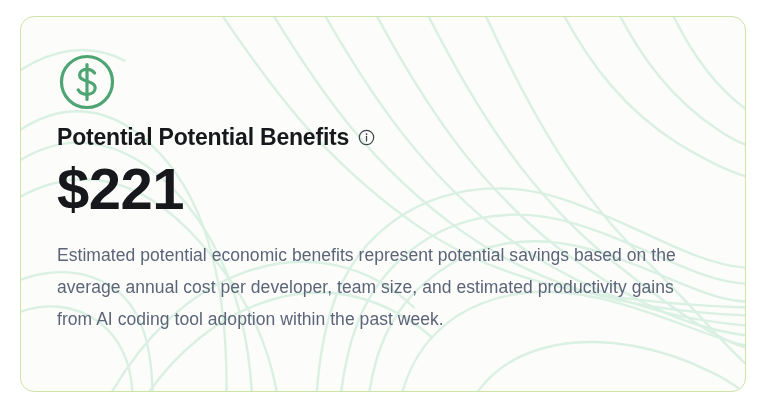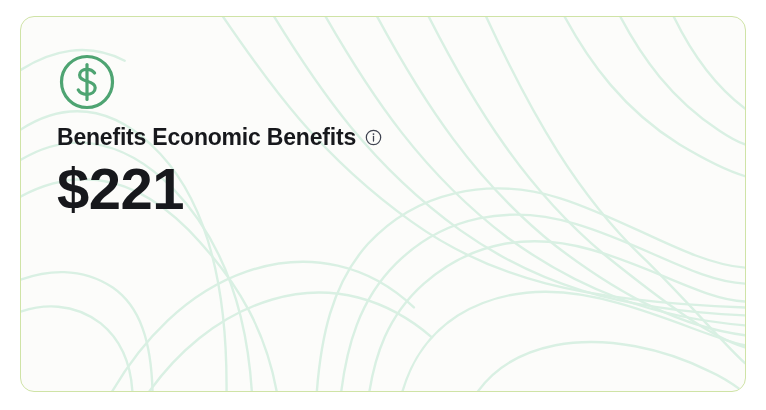--- a/index.html
+++ b/index.html
@@ -147,27 +147,28 @@
 
     <div class="card-content">
 
       <svg class="dollar-icon" viewBox="0 0 58 58" aria-hidden="true">
         <circle cx="29" cy="29" r="25.5" fill="none" stroke="#4ea472" stroke-width="3.2"></circle>
         <path d="M29 11.5 L29 46.5" fill="none" stroke="#4ea472" stroke-width="3.2" stroke-linecap="round"></path>
         <path d="M36.6 20.0 C 34.6 17.3, 31.9 16.2, 28.6 16.3 C 24.6 16.4, 21.6 18.6, 21.6 22.1 C 21.6 25.6, 24.4 27.0, 29.0 28.2 C 33.8 29.4, 37.2 30.8, 37.2 34.8 C 37.2 38.7, 33.7 41.3, 29.0 41.4 C 25.0 41.5, 21.9 40.0, 20.2 36.8" fill="none" stroke="#4ea472" stroke-width="3.2" stroke-linecap="round" stroke-linejoin="round"></path>
       </svg>
 
       <div class="title-row">
-        <span class="card-title">Benefits Economic Benefits</span>
+        <span class="card-title">Potential Potential Benefits</span>
         <svg class="info-icon" viewBox="0 0 18 18" aria-hidden="true">
           <circle cx="9" cy="9" r="7.6" fill="none" stroke="#3f4350" stroke-width="1.3"></circle>
           <circle cx="9" cy="5.4" r="0.95" fill="#3f4350"></circle>
           <path d="M9 7.9 L9 12.7" stroke="#3f4350" stroke-width="1.35" stroke-linecap="round"></path>
         </svg>
       </div>
 
       <div class="card-value">$221</div>
 
+      <p class="card-description">Estimated potential economic benefits represent potential savings based on the average annual cost per developer, team size, and estimated productivity gains from AI coding tool adoption within the past week.</p>
 
     </div>
   </div>
 
 </div>
 
 </body></html>

